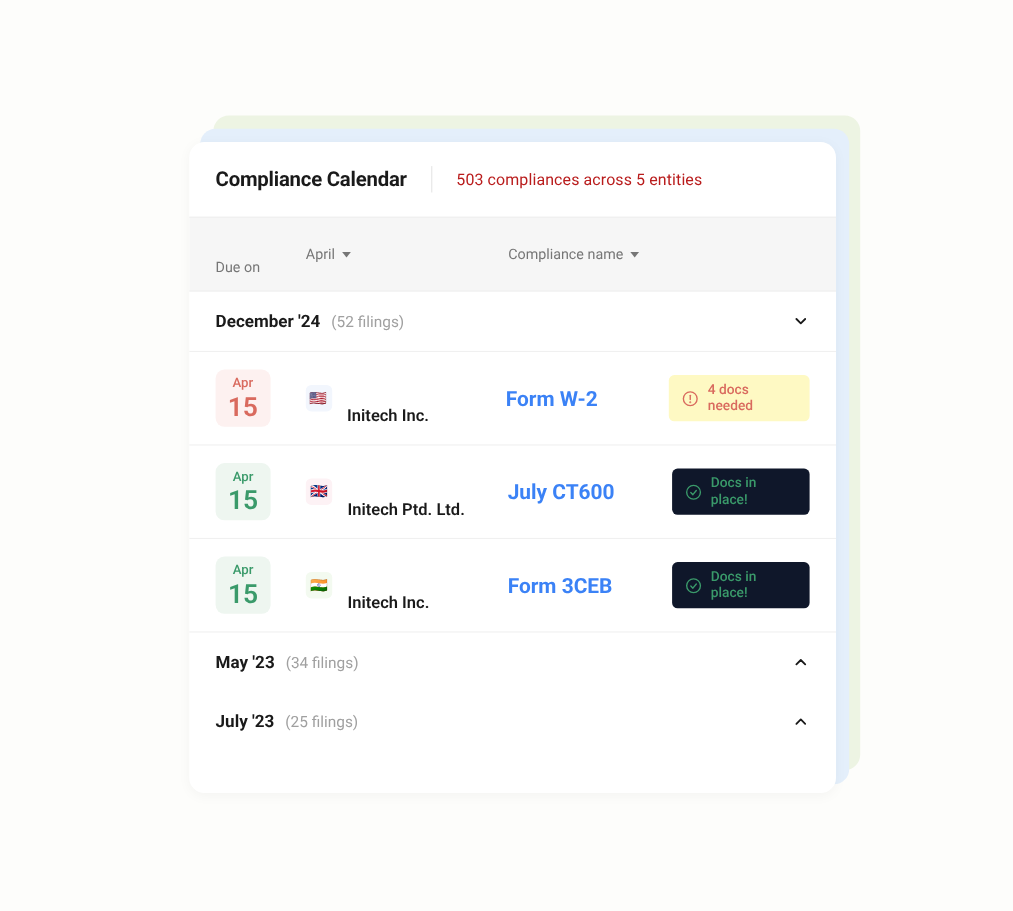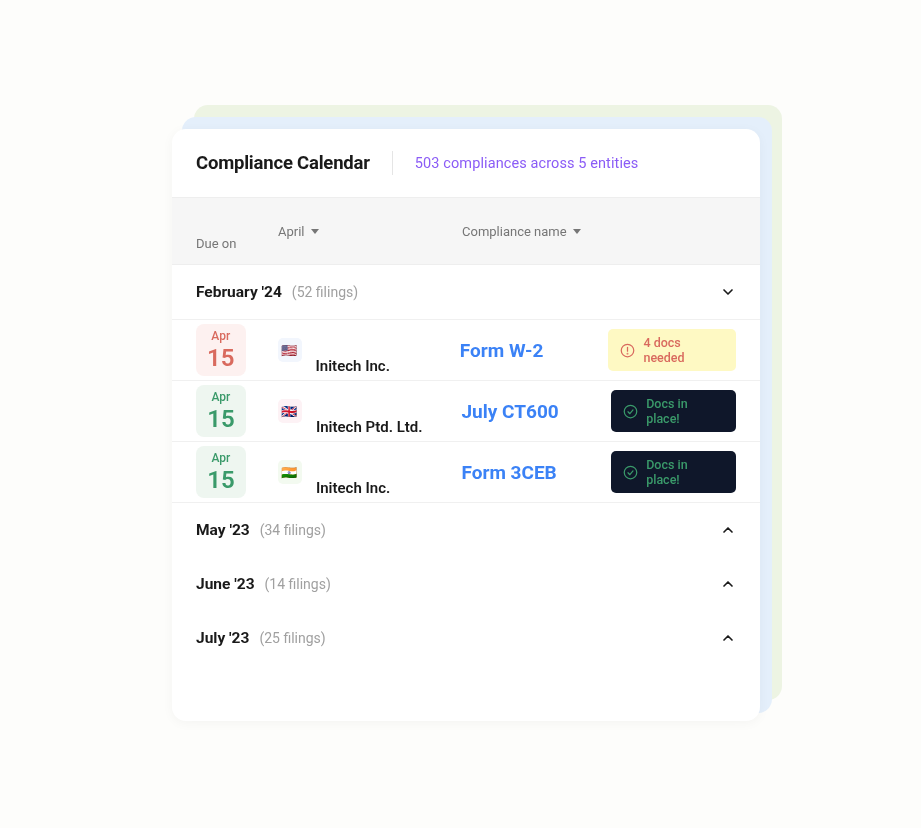--- a/index.html
+++ b/index.html
@@ -62,21 +62,21 @@
       letter-spacing: -0.2px;
     }
     .divider-v {
       width: 1px;
       height: 24px;
       background: #e5e5e5;
       margin: 0 22px;
     }
     .card-subtitle {
       font-size: 14.5px;
-      color: #8b5cf6;
+      color: #b91c1c;
       letter-spacing: 0.1px;
     }
     .col-headers {
       display: flex;
       align-items: center;
       background: #f6f6f6;
       padding: 13px 24px;
       border-top: 1px solid #eeeeee;
       border-bottom: 1px solid #eeeeee;
       font-size: 13px;
@@ -119,21 +119,21 @@
       display: inline-block;
     }
     .chevron-down-icon svg, .chevron-up-icon svg {
       display: block;
     }
     .rows-group {
     }
     .item-row {
       display: flex;
       align-items: center;
-      padding: 4px 24px;
+      padding: 16px 24px;
       border-top: 1px solid #f0f0f0;
     }
     .item-row:last-child {
        border-bottom: 1px solid #f0f0f0;
     }
     .date-chip {
       width: 50px;
       height: 52px;
       border-radius: 8px;
       display: flex;
@@ -229,21 +229,21 @@
       </div>
       <div class="col-compliance">
         <span>Compliance name</span>
         <span class="caret-down"></span>
       </div>
     </div>
 
     <div id="months-container">
         <div class="month-row">
           <div class="month-inner">
-            <span class="month-label">February '24</span>
+            <span class="month-label">December '24</span>
             <span class="month-count">(52 filings)</span>
           </div>
           <span class="chevron-down-icon">
             <svg width="16" height="16" viewBox="0 0 24 24" fill="none" stroke="#1a1a1a" stroke-width="2.5" stroke-linecap="round" stroke-linejoin="round">
               <polyline points="6 9 12 15 18 9"></polyline>
             </svg>
           </span>
         </div>
         <div class="rows-group">
           <div class="item-row">
@@ -314,31 +314,20 @@
             <span class="month-count">(34 filings)</span>
           </div>
           <span class="chevron-up-icon">
             <svg width="16" height="16" viewBox="0 0 24 24" fill="none" stroke="#1a1a1a" stroke-width="2.5" stroke-linecap="round" stroke-linejoin="round">
               <polyline points="18 15 12 9 6 15"></polyline>
             </svg>
           </span>
         </div>
         <div class="month-row">
           <div class="month-inner">
-            <span class="month-label">June '23</span>
-            <span class="month-count">(14 filings)</span>
-          </div>
-          <span class="chevron-up-icon">
-            <svg width="16" height="16" viewBox="0 0 24 24" fill="none" stroke="#1a1a1a" stroke-width="2.5" stroke-linecap="round" stroke-linejoin="round">
-              <polyline points="18 15 12 9 6 15"></polyline>
-            </svg>
-          </span>
-        </div>
-        <div class="month-row">
-          <div class="month-inner">
             <span class="month-label">July '23</span>
             <span class="month-count">(25 filings)</span>
           </div>
           <span class="chevron-up-icon">
             <svg width="16" height="16" viewBox="0 0 24 24" fill="none" stroke="#1a1a1a" stroke-width="2.5" stroke-linecap="round" stroke-linejoin="round">
               <polyline points="18 15 12 9 6 15"></polyline>
             </svg>
           </span>
         </div>
       </div>

